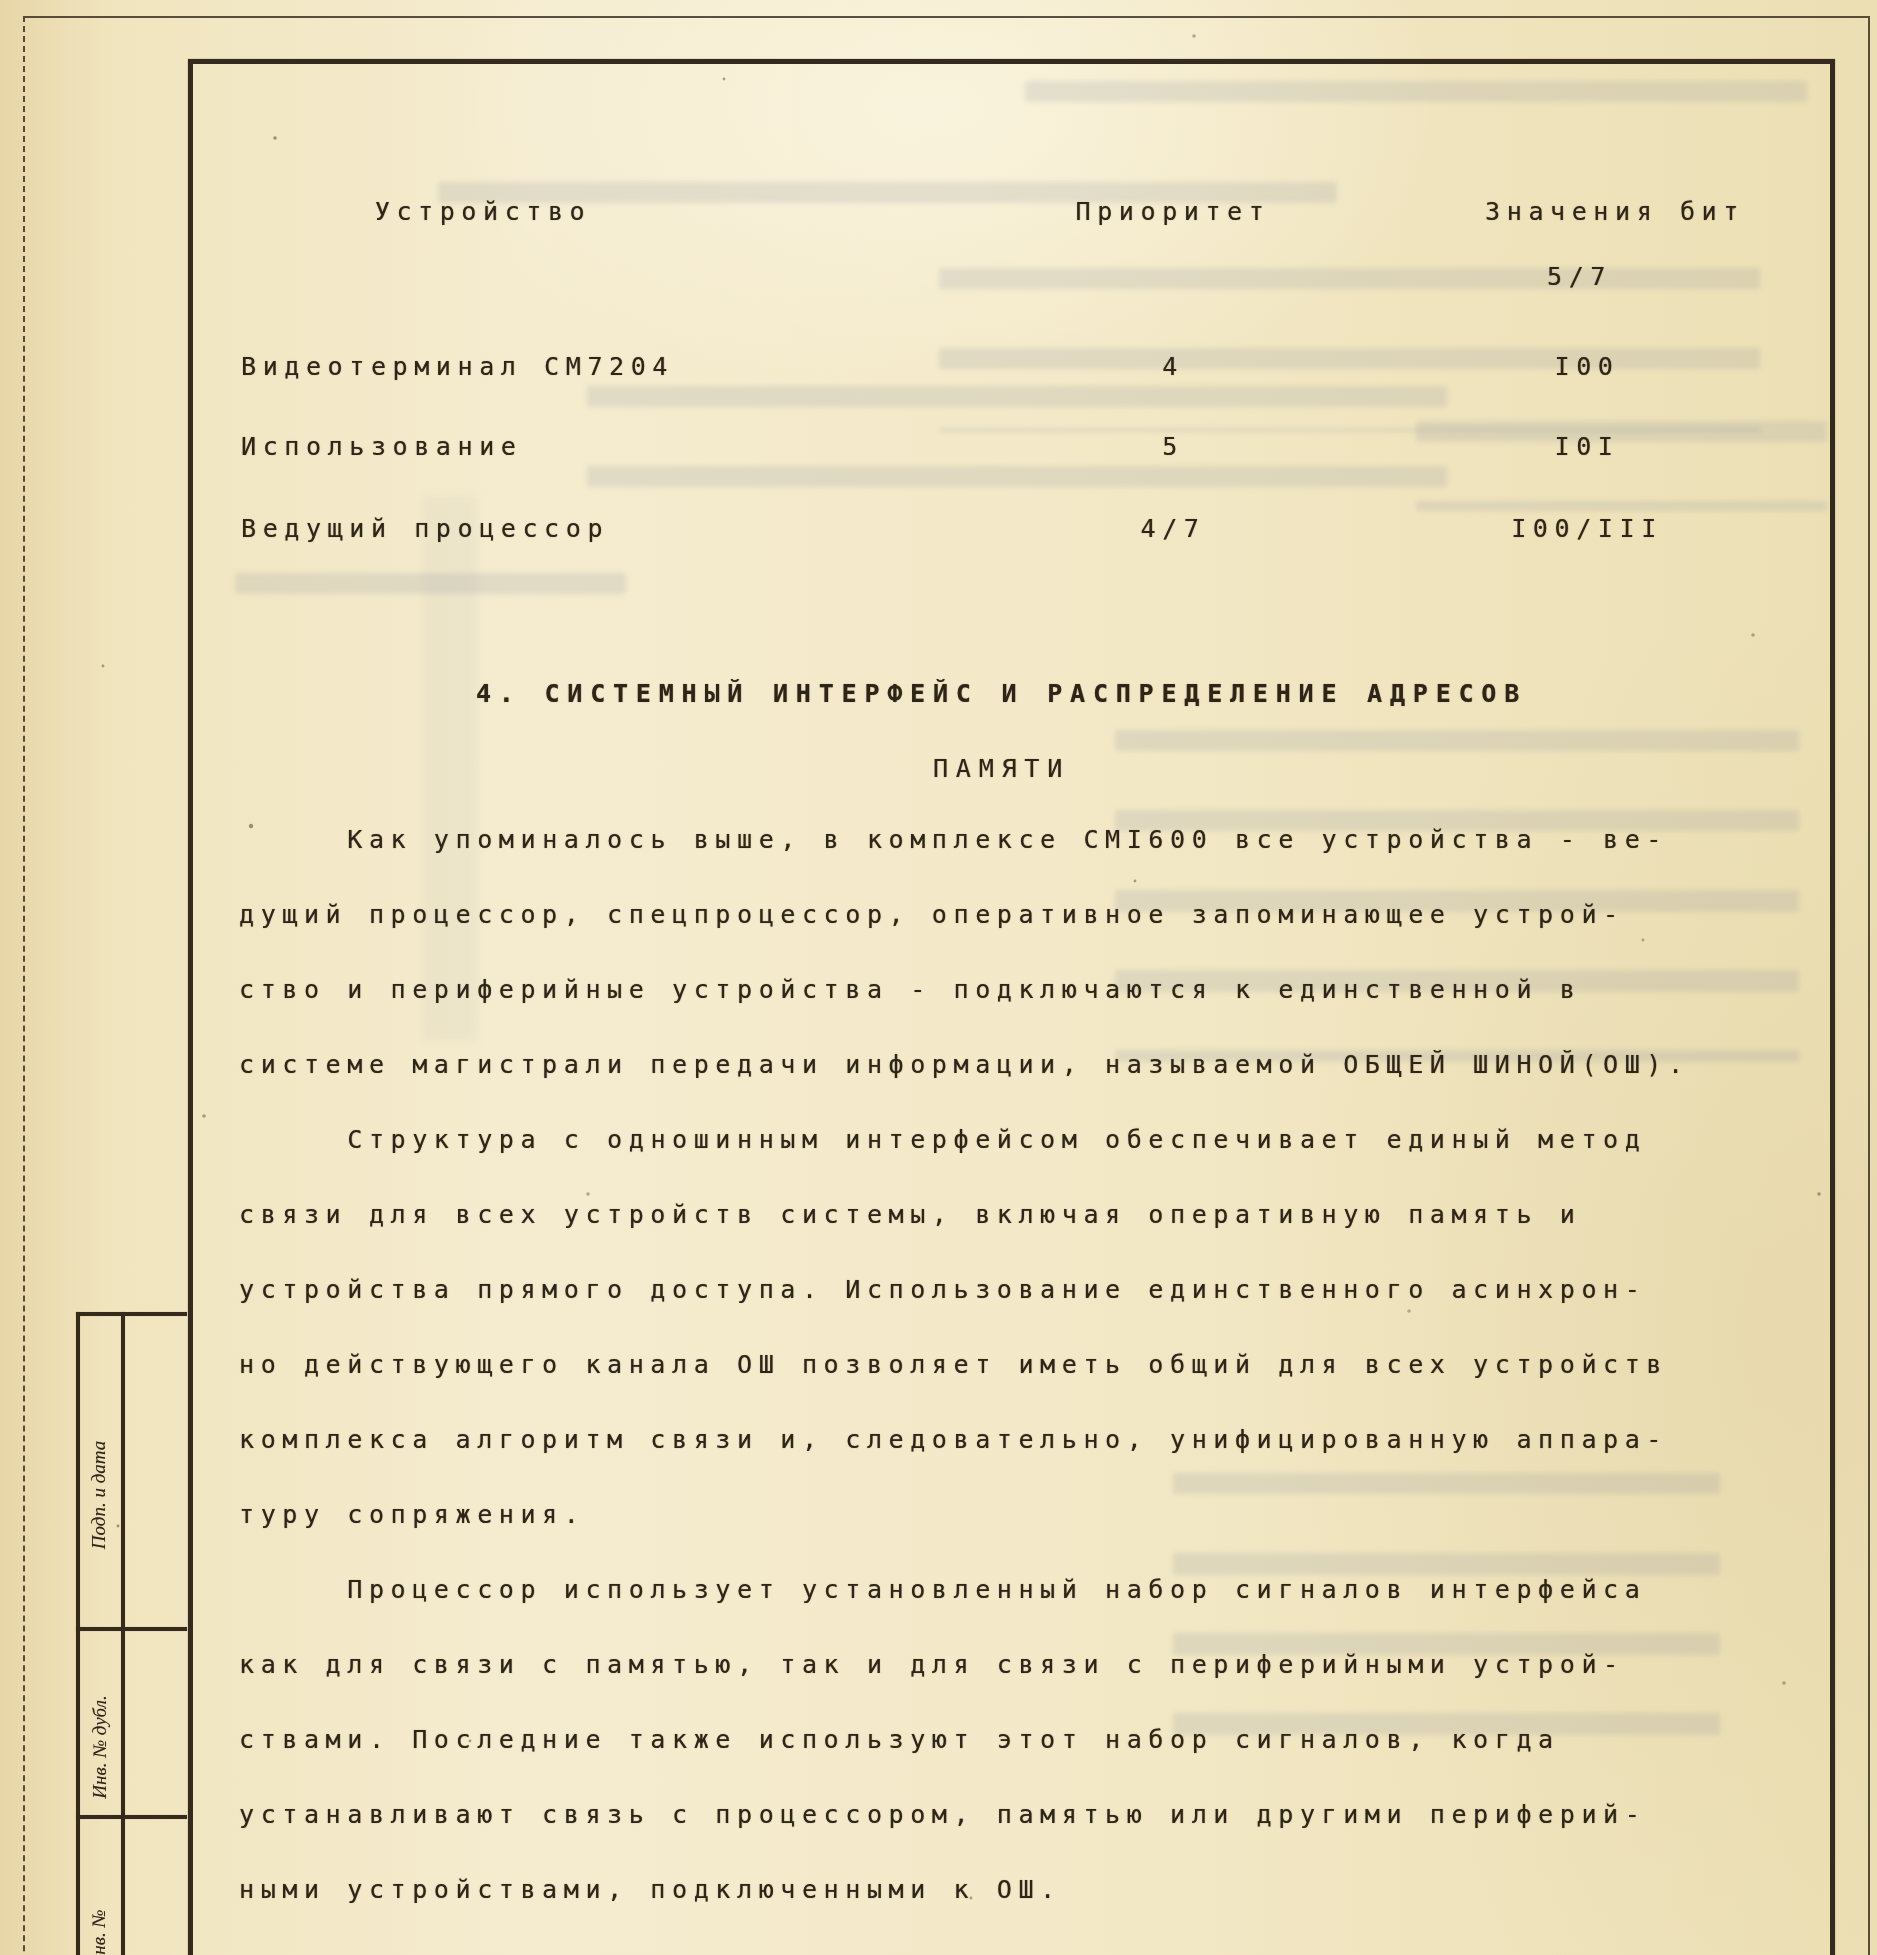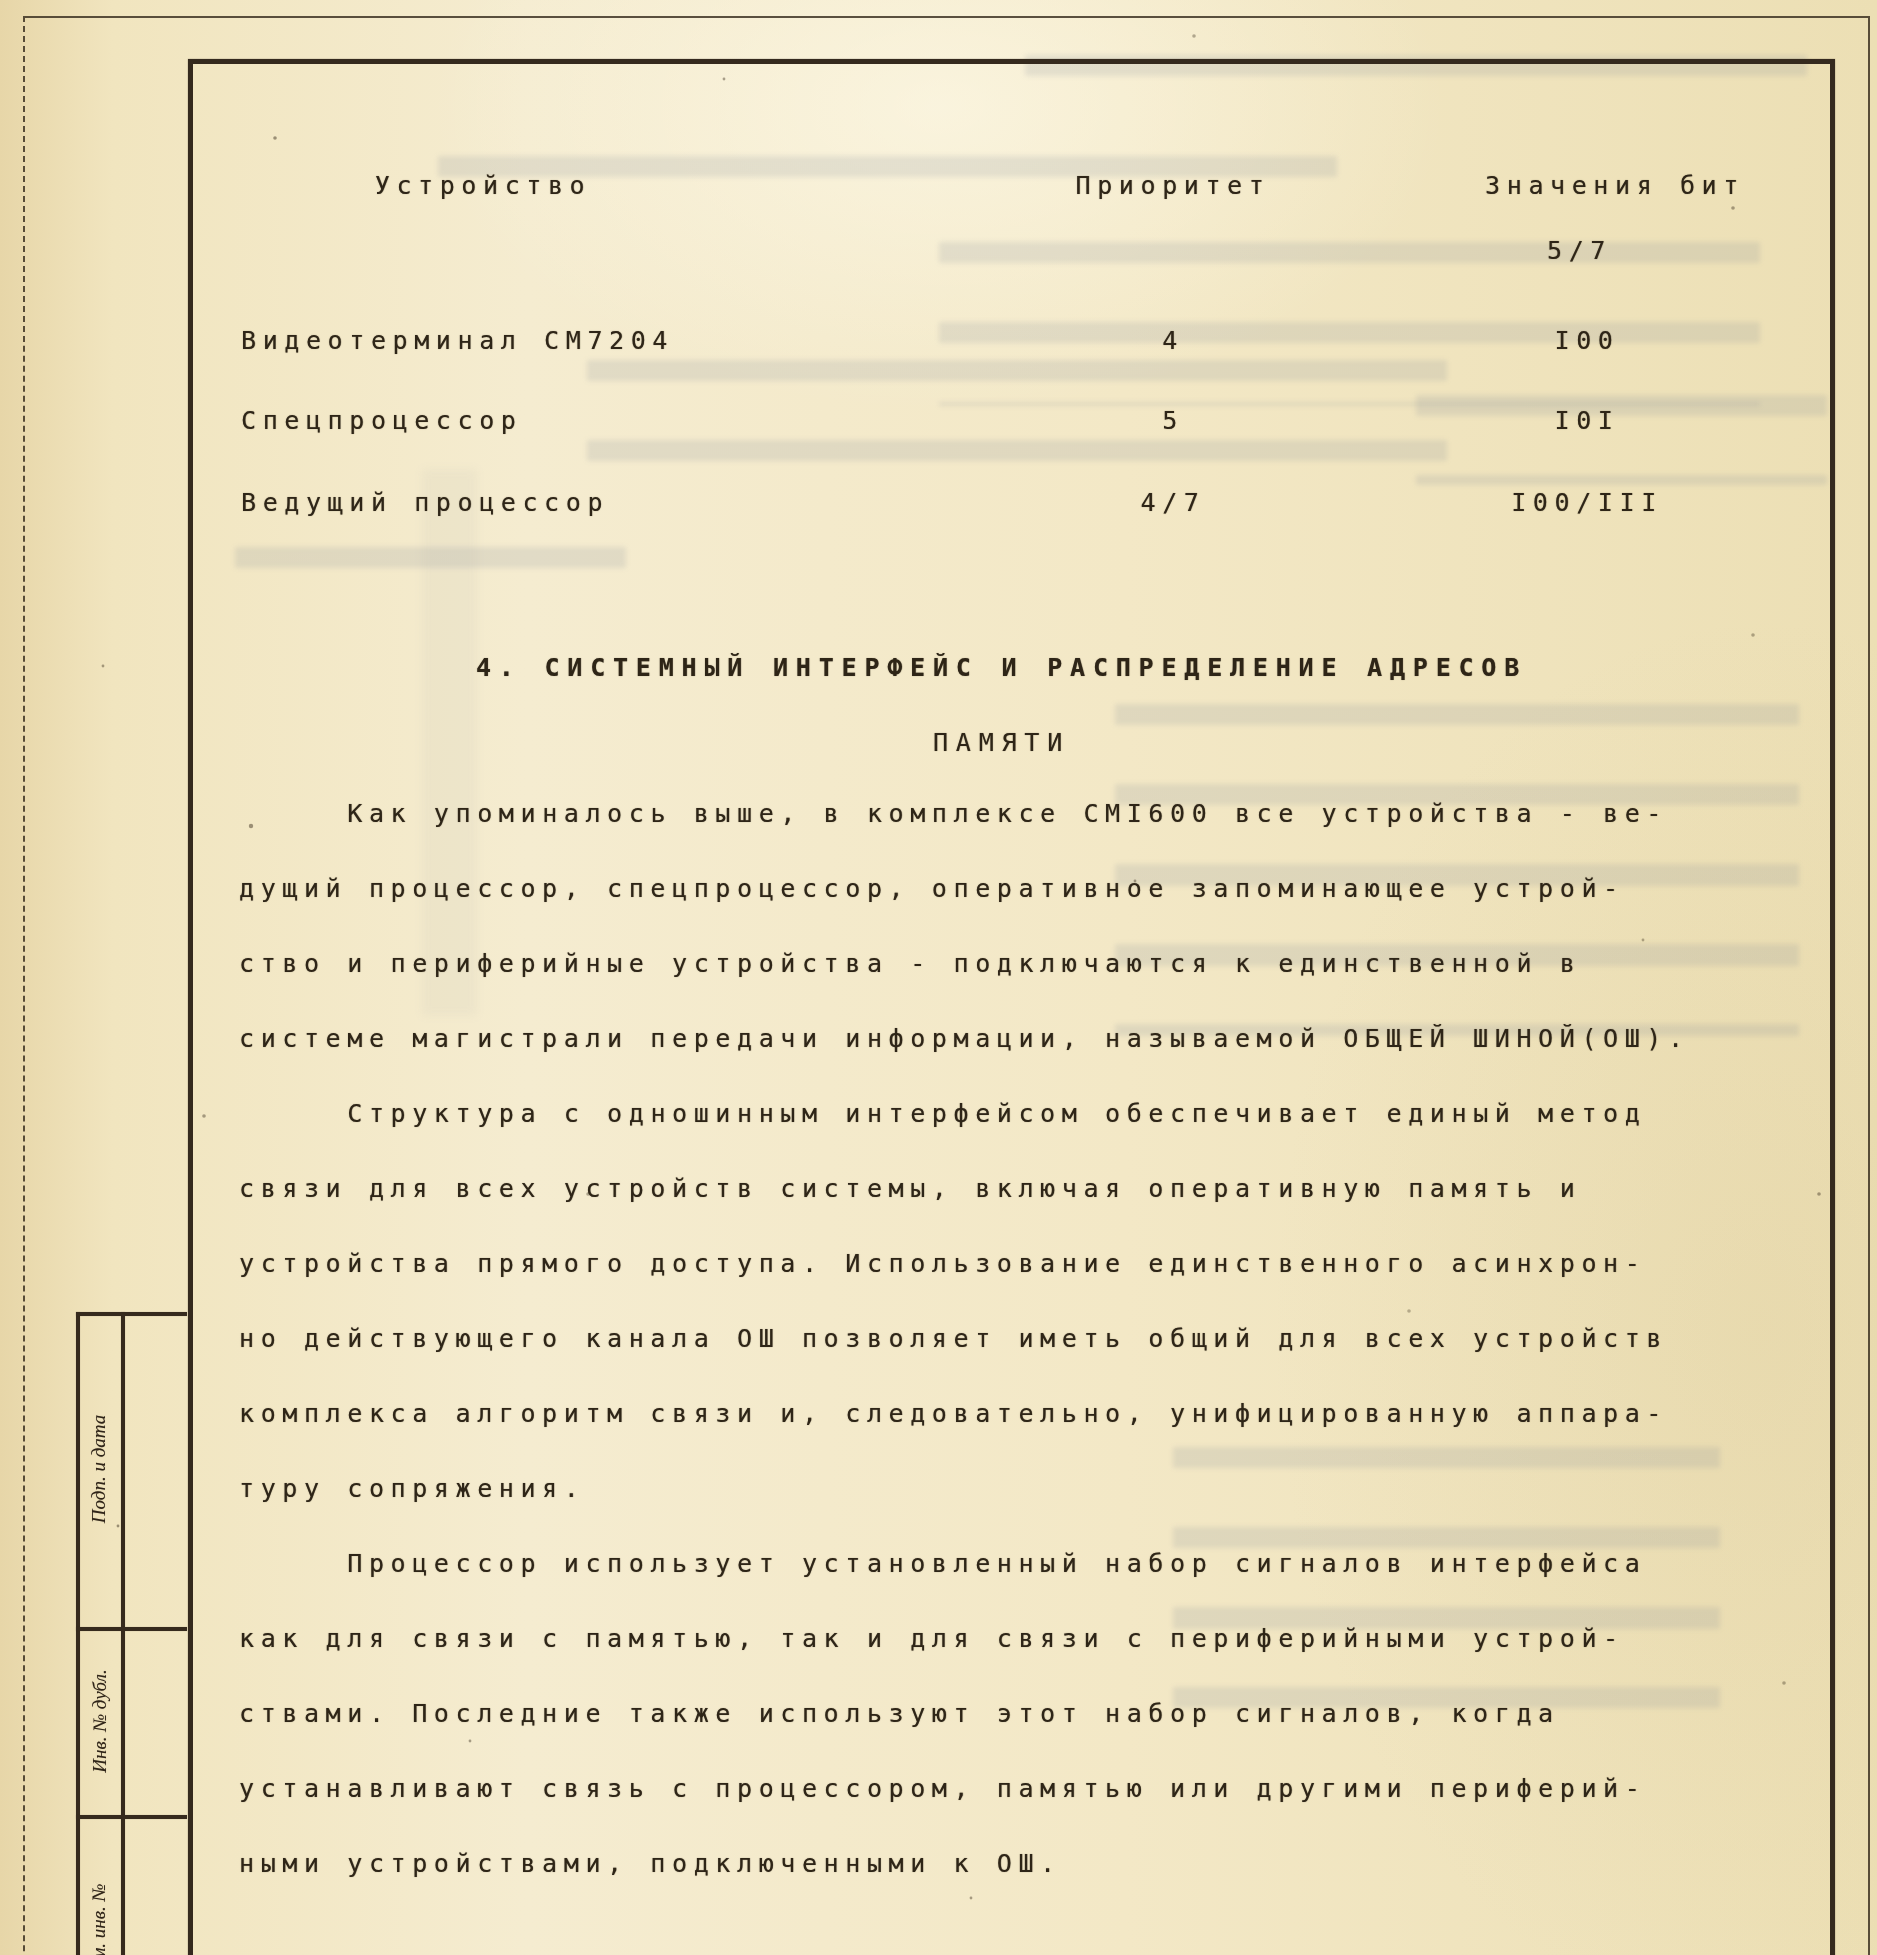--- a/index.html
+++ b/index.html
@@ -6,21 +6,21 @@
   .page{position:relative;width:1877px;height:2658px;overflow:hidden;color:#2e2517;
     background:
       radial-gradient(782px 469px at 50% 4%, rgba(255,252,238,.55), transparent 65%),
       radial-gradient(547px 352px at 6% 96%, rgba(203,182,130,.30), transparent 70%),
       radial-gradient(704px 1017px at 94% 50%, rgba(214,195,144,.22), transparent 70%),
       linear-gradient(90deg,#e7d6a8 0,#f1e5bf 6%,#f5ecd0 28%,#f3e8c6 60%,#ecdfb4 100%);}
   .tw{font-family:"DejaVu Sans Mono","Liberation Mono",monospace;font-size:25px;letter-spacing:6.6px;
     color:#2e2517;text-shadow:0 0 1.2px rgba(46,37,23,.40),0.4px 0.4px 0 rgba(46,37,23,.25);}
   .it{font-family:"Liberation Serif","DejaVu Serif",serif;font-style:italic;color:#2f2418;
     text-shadow:0 0 0.8px rgba(47,36,24,.35);}
-  .abs{position:absolute;}
+  .abs{position:absolute;margin-top:26px;}
   .ctr{text-align:center;}
   .line{position:absolute;background:#362a1d;box-shadow:0 0 0.8px rgba(54,42,29,.6);}
   .pre{white-space:pre-wrap;line-height:75px;}
   .flexc{display:flex;align-items:center;justify-content:center;}
   .rot{transform:rotate(-90deg);white-space:nowrap;}
   .outer-border{position:absolute;left:23px;top:15.6px;width:1847px;height:2625px;box-sizing:border-box;
     border:2px solid rgba(56,45,30,.82);border-left-style:dashed;}
   .frame{position:absolute;left:188px;top:59px;width:1647px;height:2540px;box-sizing:border-box;
     border:5.1px solid #352a1e;box-shadow:0 0 1.2px rgba(53,42,30,.5);}
   .bleed{position:absolute;filter:blur(2.7px);opacity:.55;pointer-events:none;
@@ -66,21 +66,21 @@
     <div class="tw abs ctr" style="left:997px;top:168px;width:352px;line-height:35px;">Приоритет</div>
     <div class="tw abs ctr" style="left:1431px;top:168px;width:368px;line-height:35px;">Значения бит</div>
     <div class="tw abs ctr" style="left:1423px;top:233px;width:313px;line-height:35px;">5/7</div>
 
     <div>
       <div class="tw abs" style="left:241px;top:323px;white-space:nowrap;line-height:35px;text-align:center;">Видеотерминал СМ7204</div>
       <div class="tw abs ctr" style="left:997px;top:323px;width:352px;line-height:35px;">4</div>
       <div class="tw abs ctr" style="left:1423px;top:323px;width:328px;line-height:35px;">I00</div>
     </div>
     <div>
-      <div class="tw abs" style="left:241px;top:403px;white-space:nowrap;line-height:35px;">Спецпроцессор</div>
+      <div class="tw abs" style="left:241px;top:403px;white-space:nowrap;line-height:35px;">Использование</div>
       <div class="tw abs ctr" style="left:997px;top:403px;width:352px;line-height:35px;">5</div>
       <div class="tw abs ctr" style="left:1423px;top:403px;width:328px;line-height:35px;">I0I</div>
     </div>
     <div>
       <div class="tw abs" style="left:241px;top:485px;white-space:nowrap;line-height:35px;">Ведущий процессор</div>
       <div class="tw abs ctr" style="left:997px;top:485px;width:352px;line-height:35px;">4/7</div>
       <div class="tw abs ctr" style="left:1423px;top:485px;width:328px;line-height:35px;">I00/III</div>
     </div>
   </div>
 

